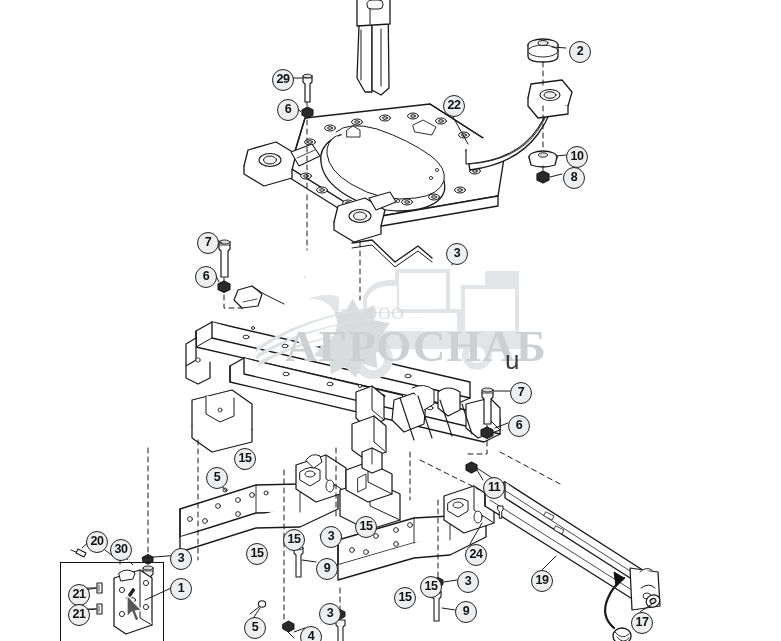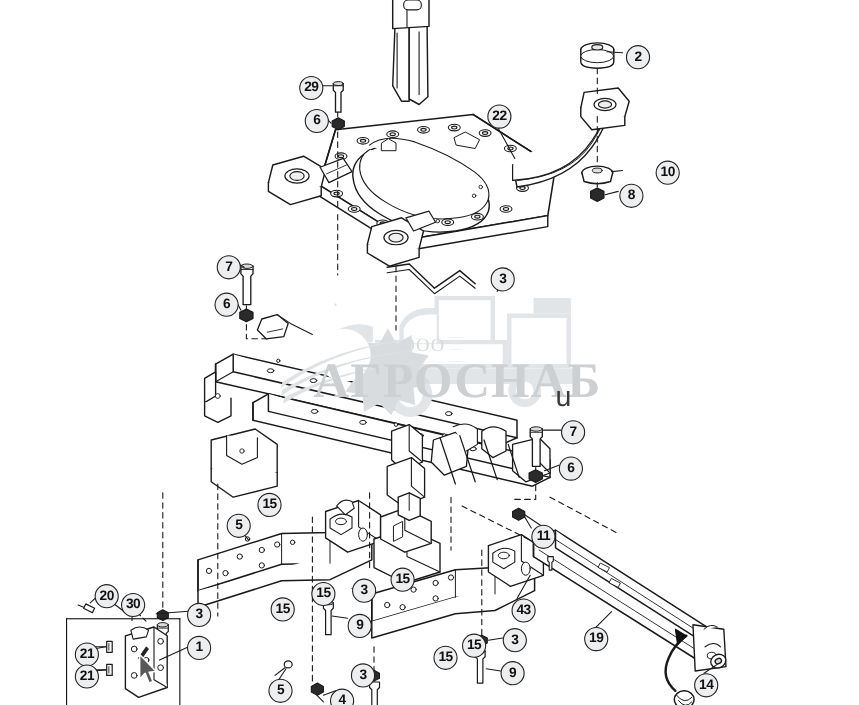--- a/index.html
+++ b/index.html
@@ -568,49 +568,49 @@
       <path d="M455 250 L452 265"></path>
     </g>
   </svg>
 
   <div id="inset-frame"></div>
 
   <div class="callout" style="left:272px;top:69px">29</div>
   <div class="callout" style="left:277px;top:99px">6</div>
   <div class="callout" style="left:569px;top:41px">2</div>
   <div class="callout" style="left:443px;top:95px">22</div>
-  <div class="callout" style="left:596px;top:146px">10</div>
+  <div class="callout" style="left:566px;top:146px">10</div>
   <div class="callout" style="left:563px;top:167px">8</div>
   <div class="callout" style="left:197px;top:232px">7</div>
   <div class="callout" style="left:195px;top:266px">6</div>
   <div class="callout" style="left:446px;top:243px">3</div>
   <div class="callout" style="left:510px;top:382px">7</div>
   <div class="callout" style="left:508px;top:415px">6</div>
   <div class="callout" style="left:234px;top:448px">15</div>
   <div class="callout" style="left:206px;top:467px">5</div>
   <div class="callout" style="left:483px;top:477px">11</div>
   <div class="callout" style="left:355px;top:516px">15</div>
   <div class="callout" style="left: 283px; top: 529px;">15</div>
   <div class="callout" style="left: 246px; top: 543px;">15</div>
   <div class="callout" style="left: 320px; top: 526px;">3</div>
   <div class="callout" style="left:170px;top:548px">3</div>
   <div class="callout" style="left:316px;top:558px">9</div>
   <div class="callout" style="left:86px;top:531px">20</div>
   <div class="callout" style="left:110px;top:539px">30</div>
   <div class="callout" style="left:68px;top:584px">21</div>
   <div class="callout" style="left:68px;top:604px">21</div>
   <div class="callout" style="left:170px;top:578px">1</div>
-  <div class="callout" style="left:465px;top:544px">43</div>
+  <div class="callout" style="left:465px;top:544px">24</div>
   <div class="callout" style="left:457px;top:571px">3</div>
   <div class="callout" style="left:420px;top:576px">15</div>
   <div class="callout" style="left:394px;top:587px">15</div>
   <div class="callout" style="left:455px;top:601px">9</div>
   <div class="callout" style="left:319px;top:603px">3</div>
   <div class="callout" style="left:244px;top:617px">5</div>
   <div class="callout" style="left:300px;top:626px">4</div>
   <div class="callout" style="left:531px;top:570px">19</div>
-  <div class="callout" style="left:631px;top:612px">14</div>
+  <div class="callout" style="left:631px;top:612px">17</div>
 
   <svg id="cursor" viewBox="0 0 18 30" xmlns="http://www.w3.org/2000/svg">
     <path d="M1 1 L1 23 L6 18 L9.5 27 L13 25.5 L9.5 17 L16 16.5 Z" fill="#58585a" stroke="#ffffff" stroke-width="1.3" stroke-linejoin="round"></path>
   </svg>
 
 </div>
 
 </body></html>

